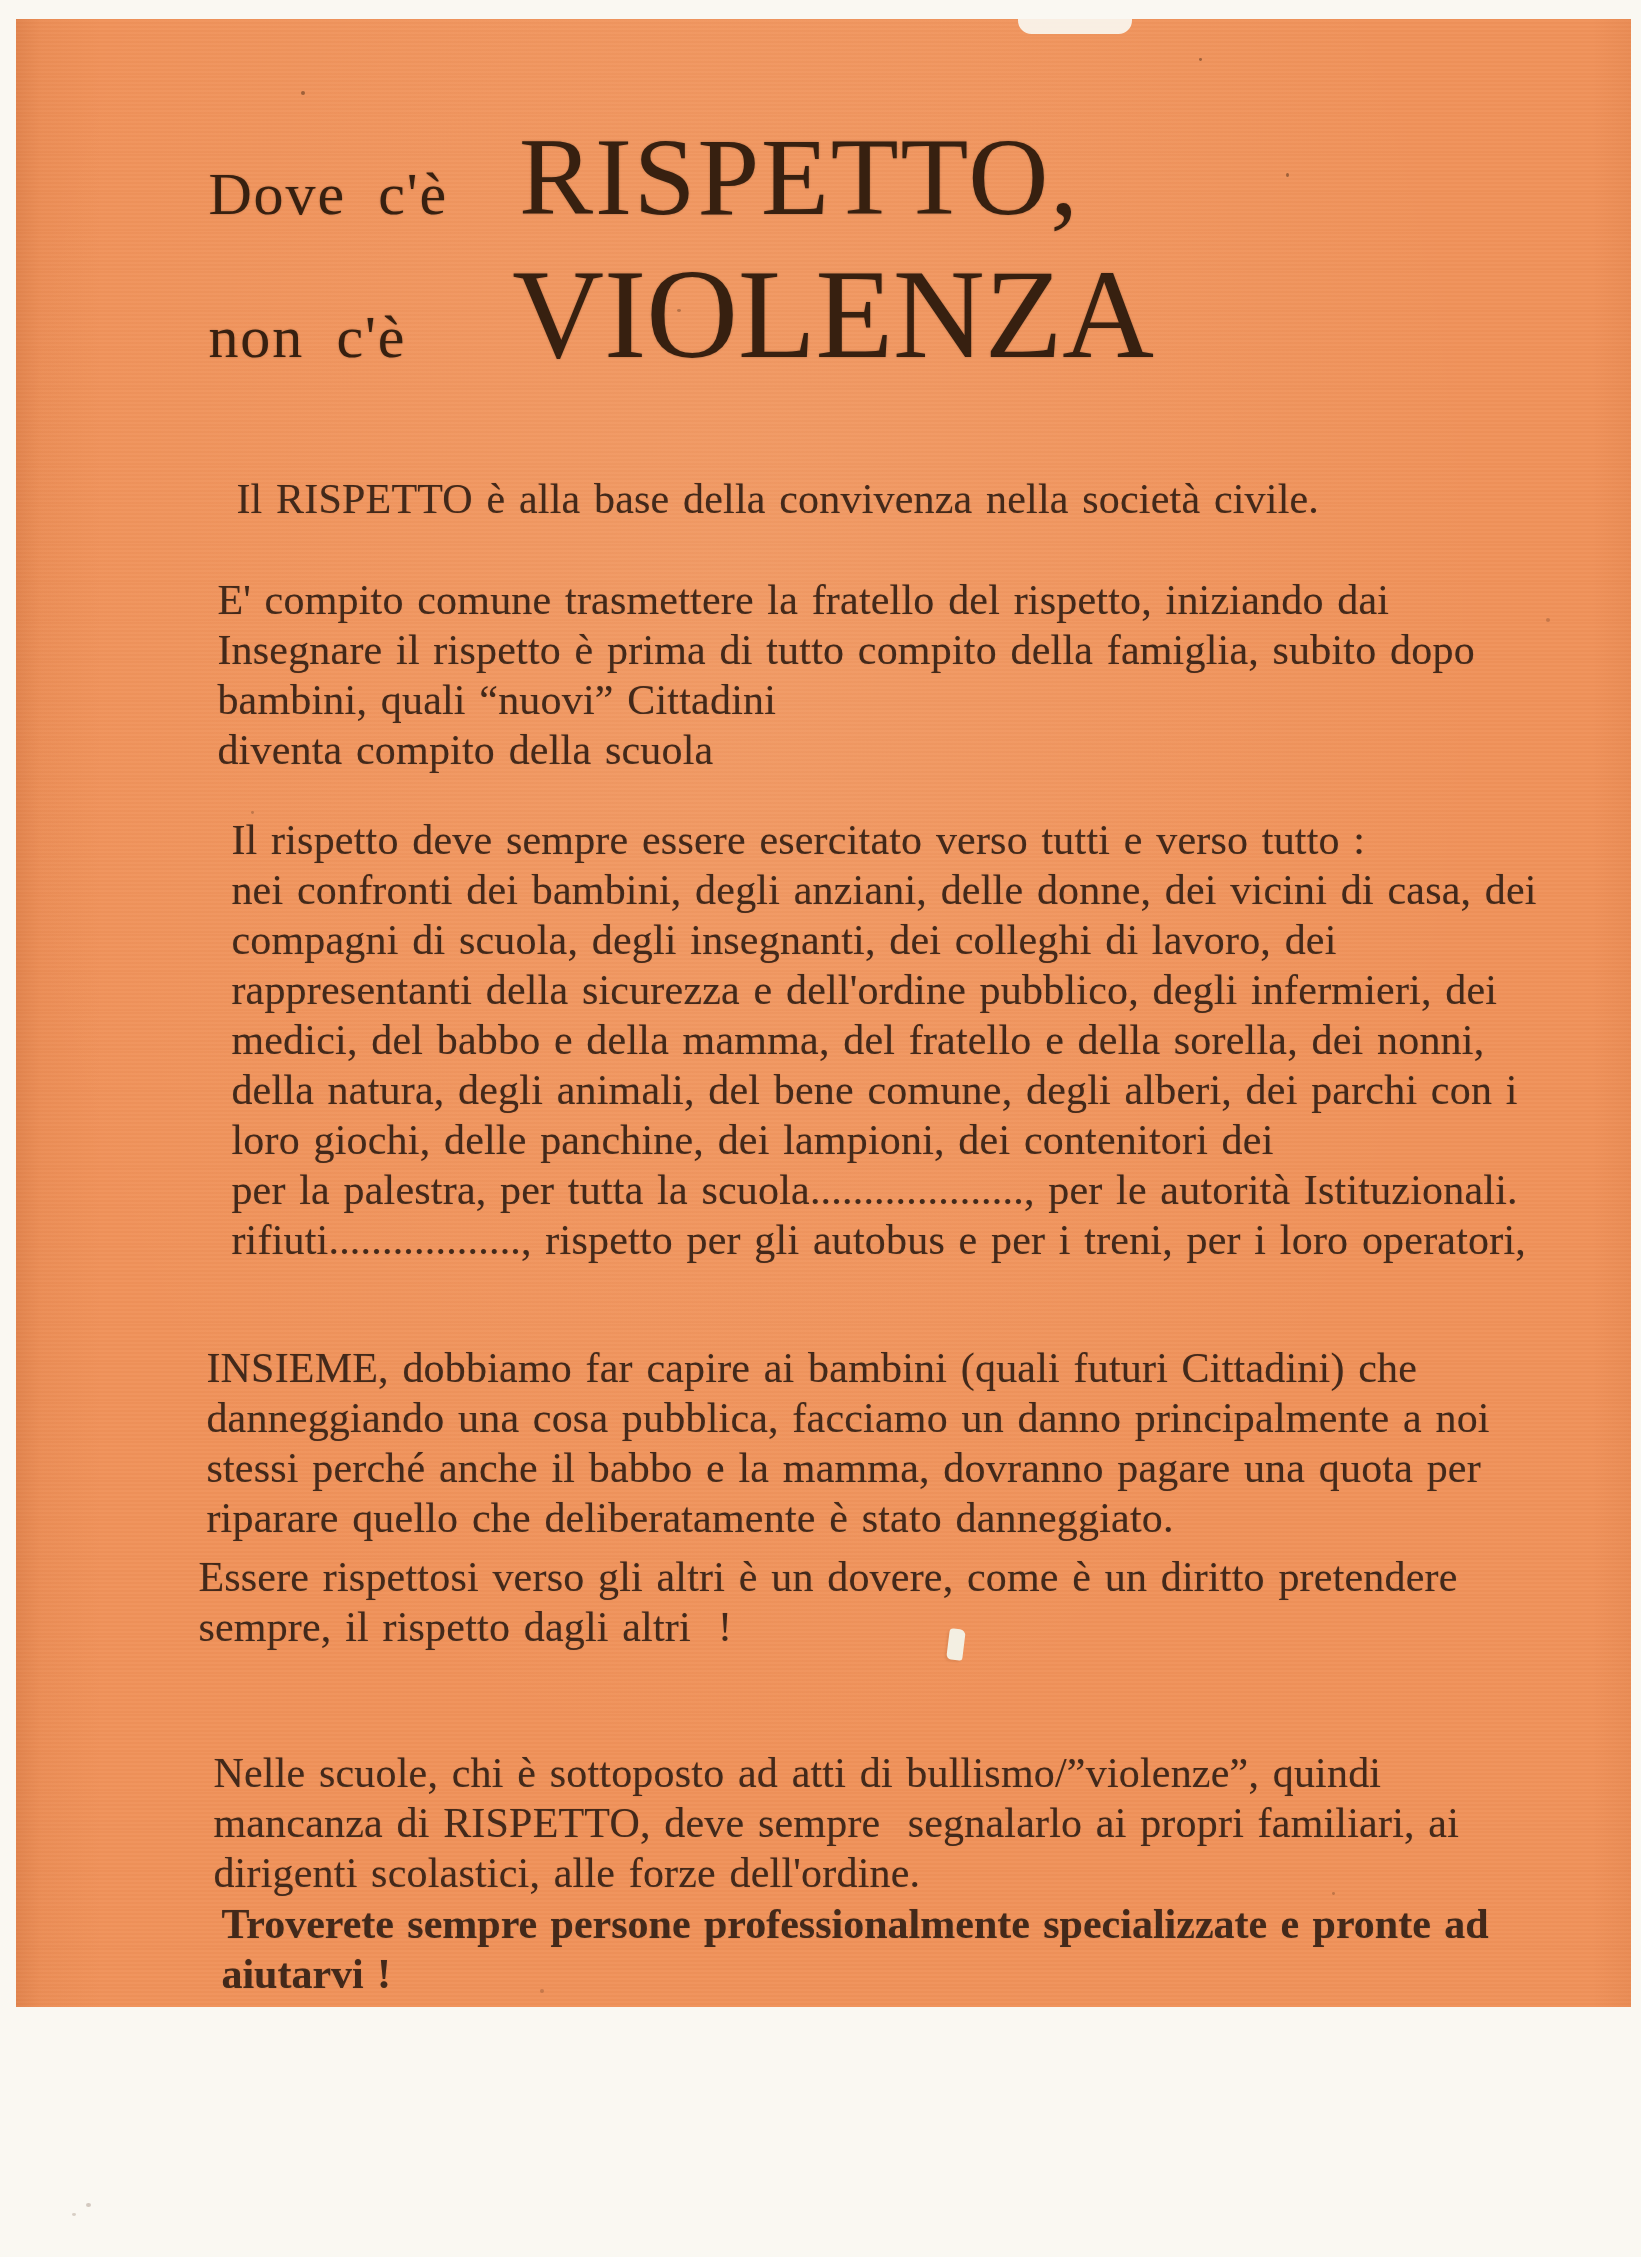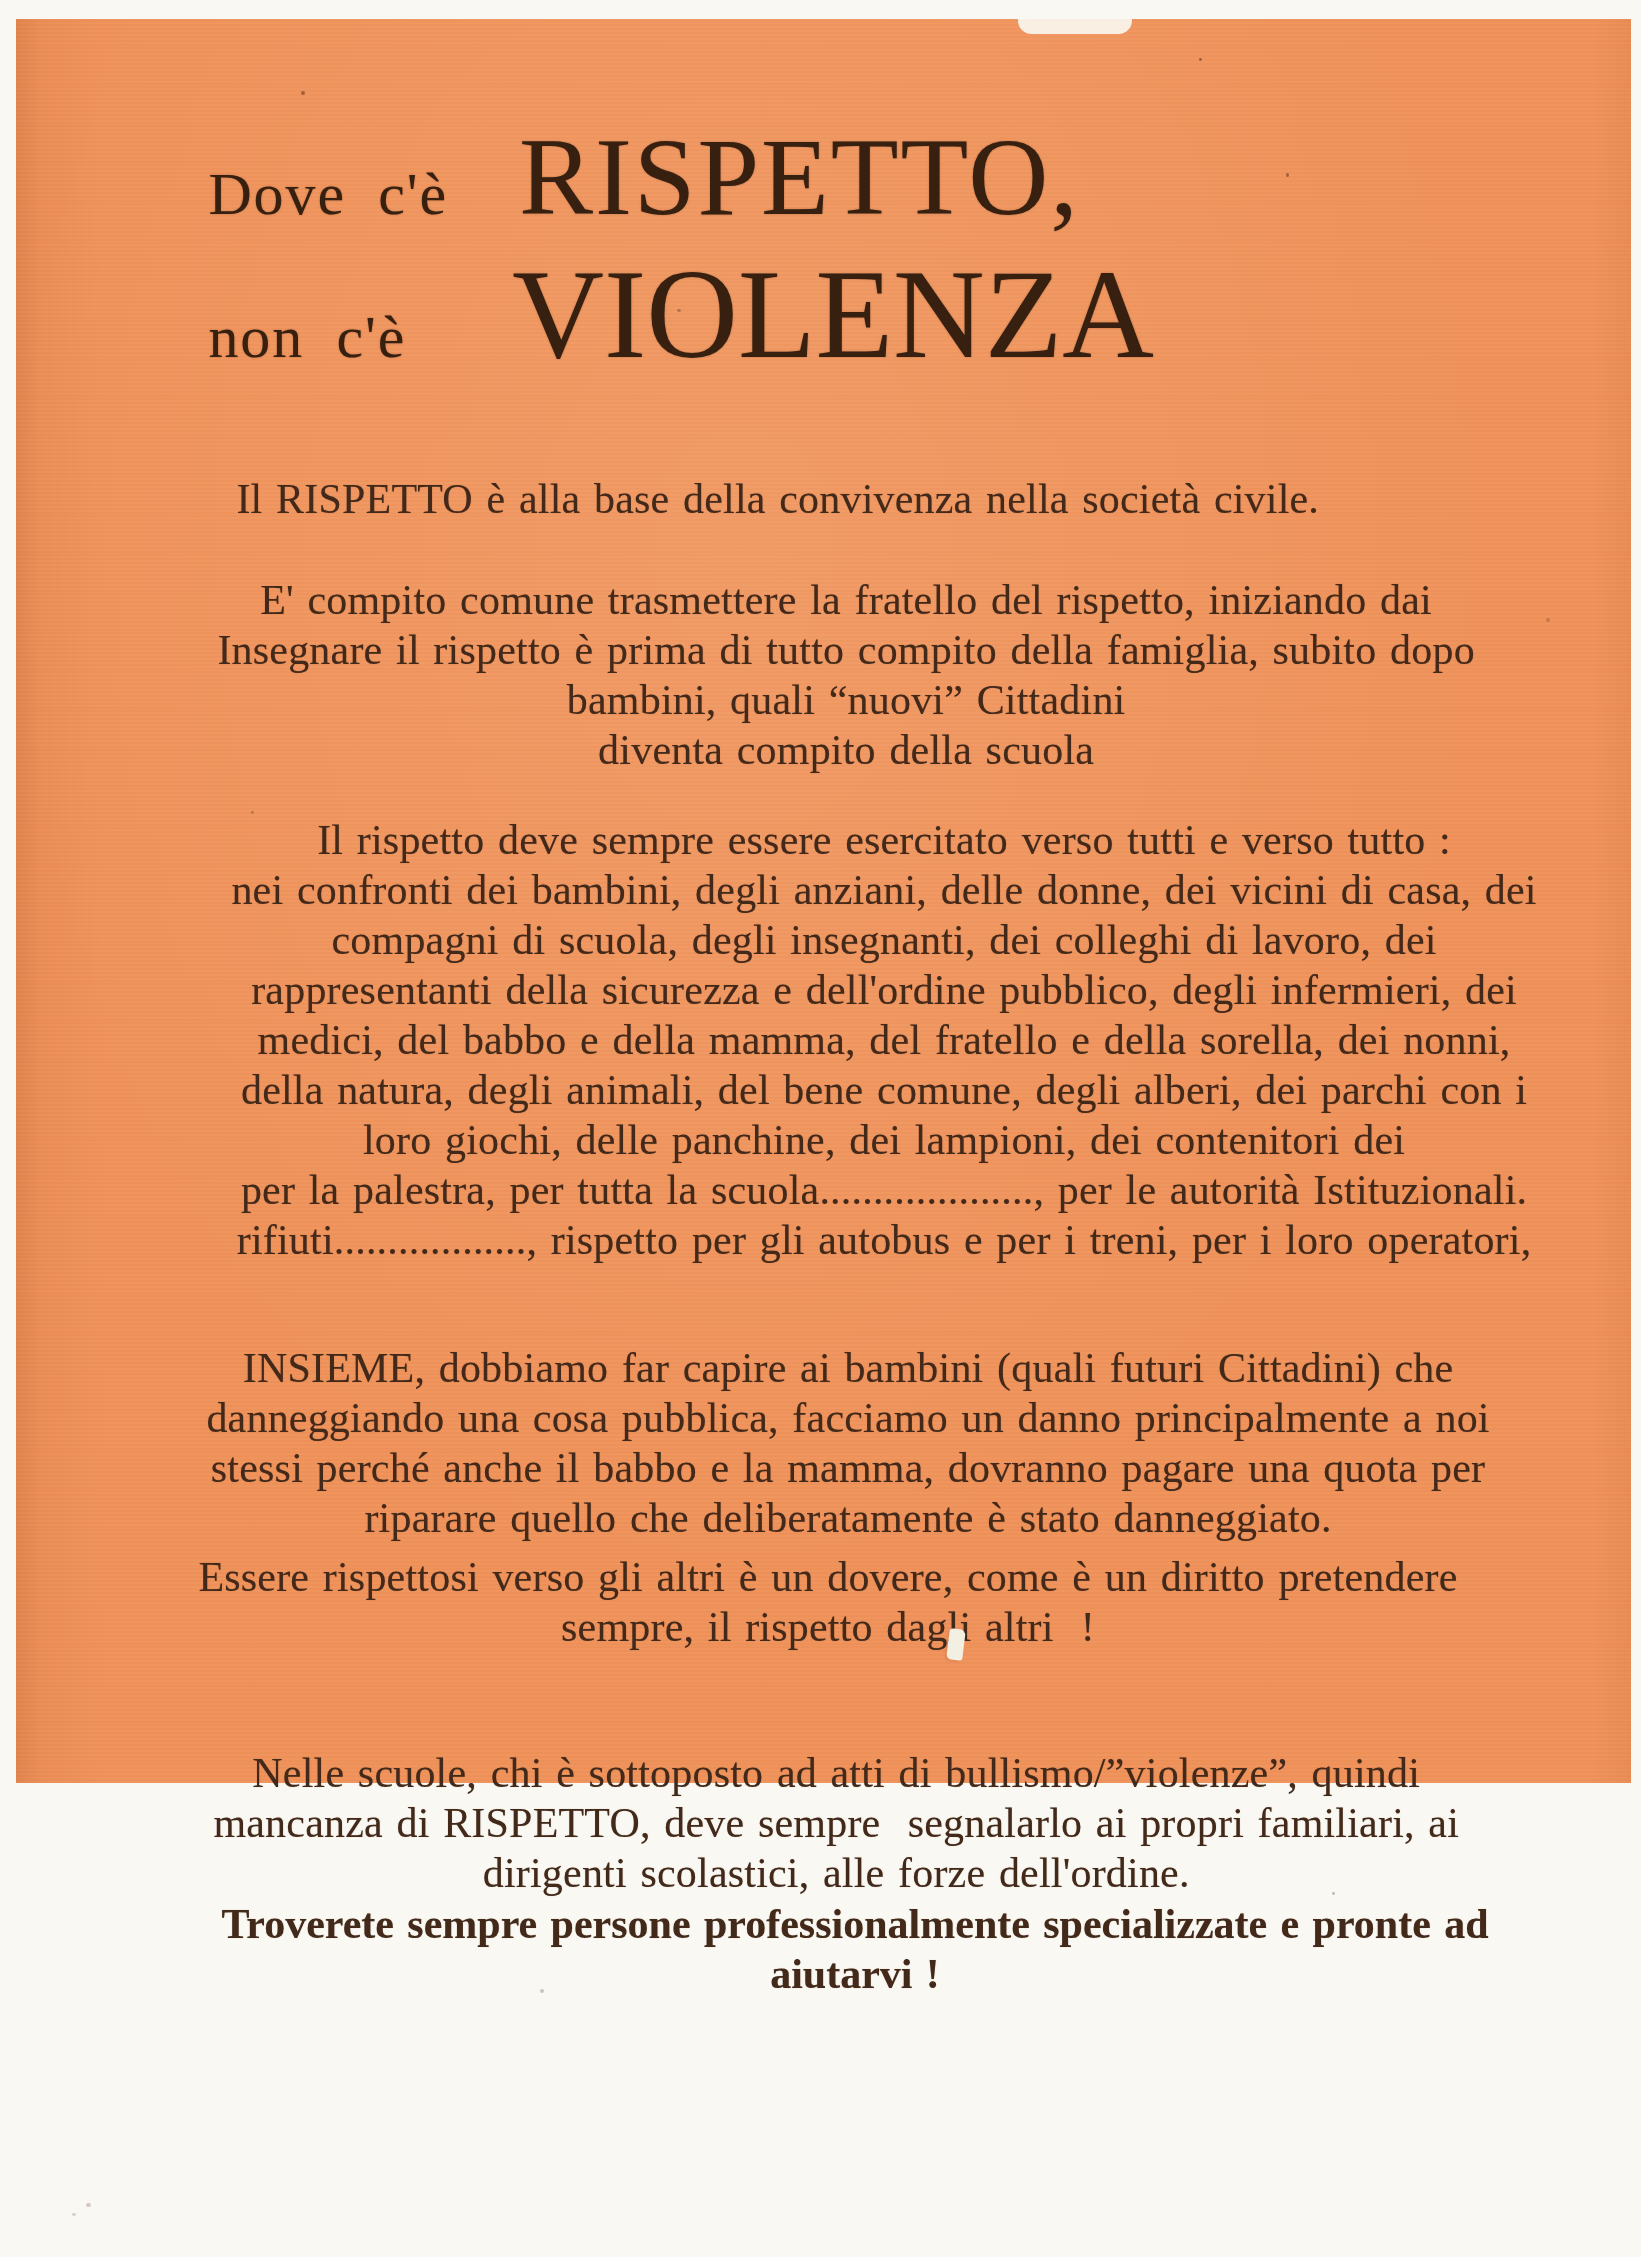--- a/index.html
+++ b/index.html
@@ -14,21 +14,21 @@
     overflow: hidden;
     font-family: "Liberation Serif", "DejaVu Serif", serif;
   }
 
   
   .paper {
     position: absolute;
     left: 16.4px;
     top: 19.3px;
     width: 1615px;
-    height: 1764px;
+    height: 1988px;
     background-color: #f0925a;
     background-image:
       radial-gradient(ellipse at 45% 30%, rgba(255,230,200,0.10), rgba(0,0,0,0) 60%),
       linear-gradient(90deg, rgba(150,60,15,0.16) 0px, rgba(150,60,15,0.05) 25px, rgba(0,0,0,0) 87px),
       linear-gradient(270deg, rgba(150,60,15,0.07) 0px, rgba(0,0,0,0) 39px),
       repeating-linear-gradient(0deg, rgba(255,255,255,0.025) 0 1.9px, rgba(90,40,10,0.018) 1.9px 3.9px);
   }
 
   
   .t-line {
@@ -56,21 +56,21 @@
   
   .para {
     position: absolute;
     font-size: 42px;
     line-height: 50px;
     color: #43291a;
     letter-spacing: 0.2px;
     word-spacing: 2.9px;
     text-shadow: 0 0 1px rgba(67,41,26,0.35);
   }
-  .para .tline { white-space: pre; text-align: center; }
+  .para .tline { white-space: pre; }
   .p1  { left: 220px; top: 455px;  }
   .p2  { left: 201px; top: 556px;  }
   .p3  { left: 215px; top: 796px;  }
   .p4  { left: 190px; top: 1290px; margin-top: 34px; }
   .p5  { left: 182px; top: 1533px; }
   .p6  { left: 197px; top: 1729px; }
   .p6b { left: 205px; top: 1880px; font-weight: bold; letter-spacing: 0px; }
 
   
   .top-bump {

